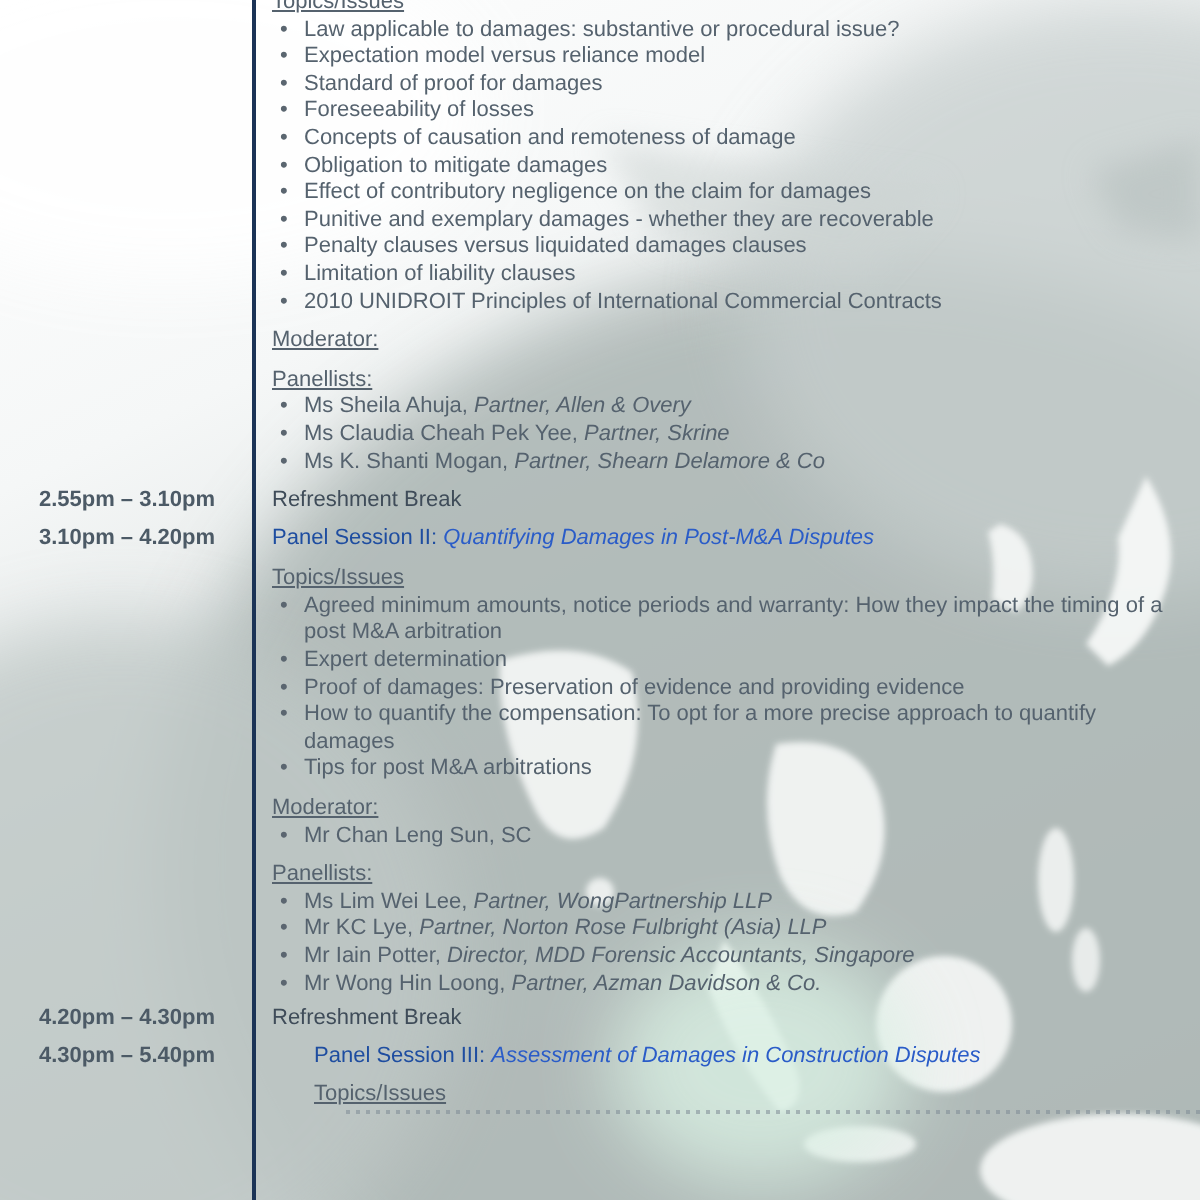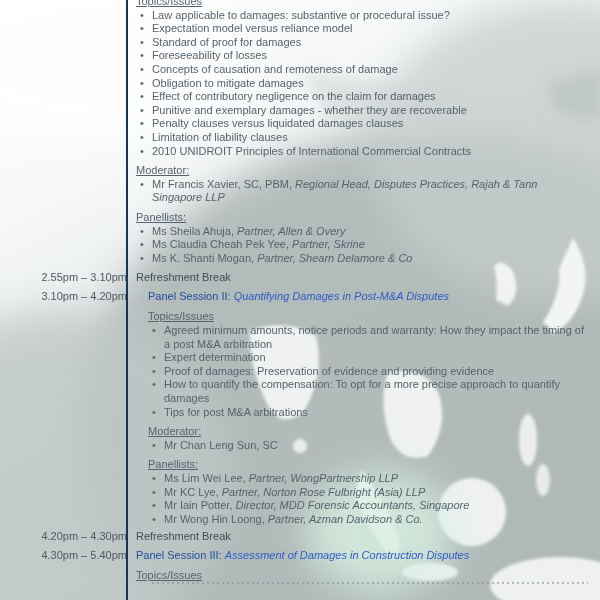--- a/index.html
+++ b/index.html
@@ -6,37 +6,37 @@
   body{
     width:600px;height:600px;overflow:hidden;position:relative;
     font-family:"Liberation Sans",sans-serif;font-size:11px;line-height:13.6px;
     color:#55626e;
     background:linear-gradient(155deg,#ffffff 0%,#f5f7f7 28%,#dde2e1 52%,#bec7c5 100%);
   }
   .bg{position:absolute;left:0;top:0;width:600px;height:600px;z-index:0;}
   .divider{position:absolute;left:126px;top:0;width:2px;height:600px;background:#1b3356;z-index:2;}
   .agenda{position:relative;z-index:1;}
   .row{display:grid;grid-template-columns:127px 1fr;}
-  .time{text-align:right;padding-right:0;color:#4c5a66;white-space:nowrap;}
+  .time{text-align:center;padding-right:0;color:#4c5a66;white-space:nowrap;font-weight:bold;}
   .cell{padding-left:9px;padding-right:14px;}
   .uhead{text-decoration:underline;}
   .boldlbl{font-weight:normal;color:#3f4c59;}
   .ptitle{font-weight:normal;color:#1e4da0;}
   .ptitle .it{font-style:italic;color:#2a5cc8;}
   ul.blist{list-style:none;margin:0;padding:0;}
   ul.blist li{position:relative;padding-left:16px;}
   ul.blist li::before{content:"\2022";position:absolute;left:4px;top:0;color:#5b6670;}
   .role{font-style:italic;}
   .mt6{margin-top:6px;}
   .m-row1{margin-top:-5px;}
   .m-break1{margin-top:6px;}
-  .m-sess2{margin-top:5px;gap:12px;}
+  .m-sess2{margin-top:5px;}
   .m-topics2{margin-top:7px;}
   .m-break2{margin-top:4px;}
-  .m-sess3{margin-top:5px;}
+  .m-sess3{margin-top:5px;gap:21px;}
   .m-topics3{margin-top:6px;}
   .sliver{height:2px;width:436px;margin-left:16px;opacity:.55;
     background:repeating-linear-gradient(90deg,#7e8b95 0 2px,transparent 2px 5px);}
 </style>
 </head>
 <body>
 
 <svg class="bg" viewBox="0 0 600 600" aria-hidden="true">
   <defs>
     <filter id="b18" x="-60%" y="-60%" width="220%" height="220%">
@@ -88,26 +88,20 @@
         <li>Foreseeability of losses</li>
         <li>Concepts of causation and remoteness of damage</li>
         <li>Obligation to mitigate damages</li>
         <li>Effect of contributory negligence on the claim for damages</li>
         <li>Punitive and exemplary damages - whether they are recoverable</li>
         <li>Penalty clauses versus liquidated damages clauses</li>
         <li>Limitation of liability clauses</li>
         <li>2010 UNIDROIT Principles of International Commercial Contracts</li>
       </ul>
       <div class="uhead mt6">Moderator:</div>
-      <ul class="blist">
-        <li>
-          <span>Mr Francis Xavier, SC, PBM,</span>
-          <span class="role">Regional Head, Disputes Practices, Rajah &amp; Tann Singapore LLP</span>
-        </li>
-      </ul>
       <div class="uhead mt6">Panellists:</div>
       <ul class="blist">
         <li>
           <span>Ms Sheila Ahuja,</span>
           <span class="role">Partner, Allen &amp; Overy</span>
         </li>
         <li>
           <span>Ms Claudia Cheah Pek Yee,</span>
           <span class="role">Partner, Skrine</span>
         </li>

